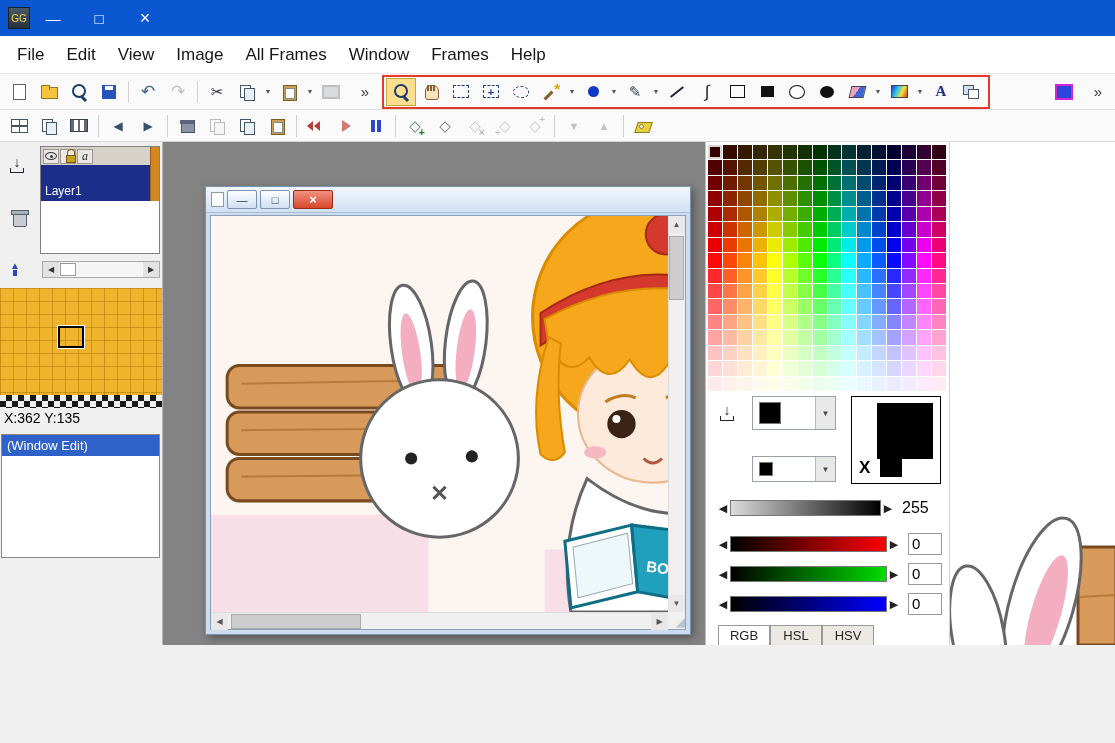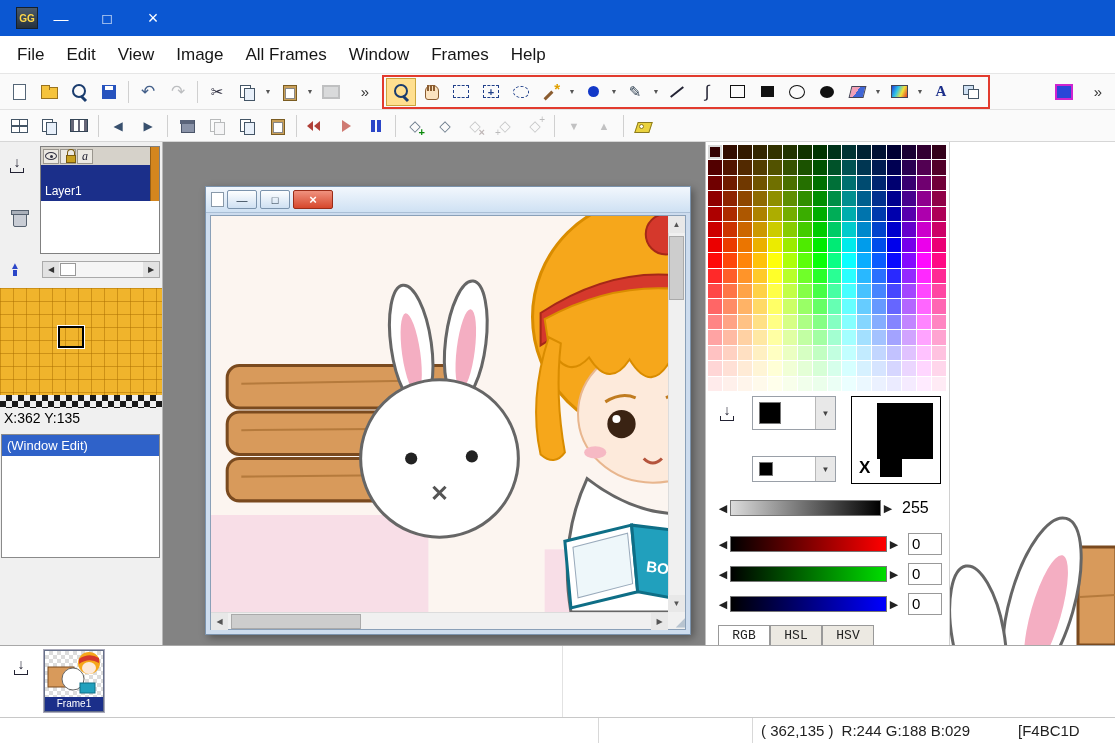--- a/index.html
+++ b/index.html
@@ -3,21 +3,21 @@
 <meta charset="utf-8">
 <style>
   * { box-sizing: border-box; margin: 0; padding: 0; }
   html,body { width:1115px; height:743px; }
   body { font-family:"Liberation Sans", sans-serif; background:#f0f0f0; }
   #app { position:relative; width:1115px; height:743px; overflow:hidden; background:#f0f0f0; }
   button { border:none; background:transparent; font-family:inherit; cursor:default; }
 
   
   .titlebar { position:absolute; left:0; top:0; width:1115px; height:36px; background:#0b57d2; display:flex; align-items:center; }
-  .app-icon { width:22px; height:22px; margin-left:16px; background:linear-gradient(#4a5a6a,#25313d); border:1px solid #16202a; color:#ffd94a; font-size:10px; font-weight:bold; display:flex; align-items:center; justify-content:center; }
+  .app-icon { width:22px; height:22px; margin-left:8px; background:linear-gradient(#4a5a6a,#25313d); border:1px solid #16202a; color:#ffd94a; font-size:10px; font-weight:normal; display:flex; align-items:center; justify-content:center; }
   .tb-title { color:#fff; font-size:17px; margin-left:10px; flex:1; white-space:nowrap; }
   .wbtn { width:46px; height:36px; color:#fff; font-size:15px; display:flex; align-items:center; justify-content:center; }
   .wbtn.close { font-size:18px; }
 
   
   .menubar { position:absolute; left:0; top:36px; width:1115px; height:38px; background:#fff; border-bottom:1px solid #e6e6e6; display:flex; align-items:center; padding-left:6px; }
   .menu-item { font-size:17px; color:#161616; padding:0 11px; line-height:38px; }
 
   
   .toolbar1 { position:absolute; left:0; top:74px; width:1115px; height:36px; background:#fafafa; border-bottom:1px solid #e2e2e2; display:flex; align-items:center; padding:0 4px; }
@@ -164,21 +164,21 @@
   .combo-dd { margin-left:auto; width:20px; height:100%; background:#e8e8e8; border-left:1px solid #b8b8b8; font-size:8px; display:flex; align-items:center; justify-content:center; color:#444; }
   .preview-box { position:absolute; left:145px; top:254px; width:90px; height:88px; border:1px solid #000; background:#fff; }
   .pv-big { position:absolute; right:7px; top:6px; width:56px; height:56px; background:#000; }
   .pv-x { position:absolute; left:7px; bottom:5px; font-size:17px; font-weight:bold; color:#000; }
   .pv-small { position:absolute; left:28px; bottom:6px; width:22px; height:22px; background:#000; }
   .slider-row { position:absolute; left:10px; width:226px; height:22px; display:flex; align-items:center; }
   .sl-arrow { width:14px; height:20px; font-size:11px; color:#222; padding:0; }
   .sl-track { flex:1; height:16px; border:1px solid #777; }
   .sl-val { width:40px; font-size:16px; margin-left:7px; color:#000; }
   .sl-val.box { width:34px; height:22px; font-size:15px; border:1px solid #999; background:#fff; padding:1px 3px; }
-  .cc-tabs { position:absolute; left:12px; top:483px; display:flex;font-family:Liberation Mono, monospace; }
+  .cc-tabs { position:absolute; left:12px; top:483px; display:flex; }
   .cc-tab { min-width:52px; height:24px; border:1px solid #999; border-bottom:none; background:#ece9e2; font-size:13px; color:#222; display:flex; align-items:flex-start; justify-content:center; padding-top:2px; }
   .cc-tab.active { background:#fff; }
 
   
   .frame-strip { position:absolute; left:0; top:645px; width:1115px; height:72px; background:#fff; border-top:1px solid #a8a8a8; }
   .fs-divider { position:absolute; left:562px; top:0; bottom:0; width:1px; background:#e2e2e2; }
   .frame-thumb { position:absolute; left:44px; top:4px; width:60px; height:62px; border:1px solid #66708a; background:#fff; display:flex; flex-direction:column; outline:1px solid #aab; }
   .ft-img { flex:1; background:repeating-conic-gradient(#dcdcdc 0 25%, #fff 0 50%); background-size:8px 8px; overflow:hidden; }
   .ft-label { height:14px; background:#1b2f8a; color:#fff; font-size:10px; text-align:center; line-height:14px; }
   .statusbar { position:absolute; left:0; top:717px; width:1115px; height:26px; background:#fff; border-top:1px solid #c8c8c8; display:flex; font-size:15px; color:#222; }
@@ -821,43 +821,15 @@
     <svg class="frag-svg" data-name="secondary-image-fragment" viewBox="0 0 166 160" preserveAspectRatio="none">
       <rect width="166" height="160" fill="#ffffff"></rect>
       <rect x="128" y="62" width="38" height="98" fill="#d89a5b" stroke="#7a4a1f" stroke-width="3"></rect>
       <line x1="130" y1="112" x2="166" y2="110" stroke="#b57a3c" stroke-width="2"></line>
       <ellipse cx="92" cy="118" rx="32" ry="88" transform="rotate(16 92 118)" fill="#fff" stroke="#666" stroke-width="3"></ellipse>
       <ellipse cx="96" cy="128" rx="15" ry="60" transform="rotate(16 96 128)" fill="#f4aec2"></ellipse>
       <ellipse cx="28" cy="150" rx="26" ry="70" transform="rotate(-10 28 150)" fill="#fff" stroke="#666" stroke-width="3"></ellipse>
     </svg>
   </div>
 
-  <div class="frame-strip" data-name="frame-strip">
-    <button class="panelbtn" style="left:8px;top:8px;" data-name="frame-import-button">
-      <span class="ticon i-import" data-name="import-icon"></span>
-    </button>
-    <div class="frame-thumb" data-name="frame-thumbnail">
-      <div class="ft-img" data-name="frame-thumbnail-image">
-        <svg viewBox="0 0 56 46" width="58" height="46" data-name="frame-thumbnail-art">
-          <rect x="2" y="16" width="26" height="20" fill="#d89a5b" stroke="#7a4a1f"></rect>
-          <circle cx="27" cy="28" r="11" fill="#fff" stroke="#666"></circle>
-          <circle cx="43" cy="12" r="11" fill="#f6a71b"></circle>
-          <path d="M33,8 Q43,1 53,7 l0,5 Q43,6 33,13 z" fill="#d5382c"></path>
-          <ellipse cx="43" cy="17" rx="7" ry="6" fill="#fdeadb"></ellipse>
-          <rect x="34" y="32" width="15" height="10" fill="#21a0bd" stroke="#0e6e86"></rect>
-        </svg>
-      </div>
-      <div class="ft-label" data-name="frame-label">Frame1</div>
-    </div>
-    <div class="fs-divider" data-name="frame-strip-divider"></div>
-  </div>
-
-  <div class="statusbar" data-name="status-bar">
-    <div class="sb-cell sb1" data-name="status-message-cell"></div>
-    <div class="sb-cell sb2" data-name="status-secondary-cell"></div>
-    <div class="sb-cell sb3" data-name="status-pixel-info-cell">
-      <span data-name="status-coordinates">( 362,135 )</span>
-      <span style="margin-left:8px;" data-name="status-rgb">R:244 G:188 B:029</span>
-      <span class="hexv" data-name="status-hex">[F4BC1D</span>
-    </div>
-  </div>
+
 
 </div>
 
 </body></html>

